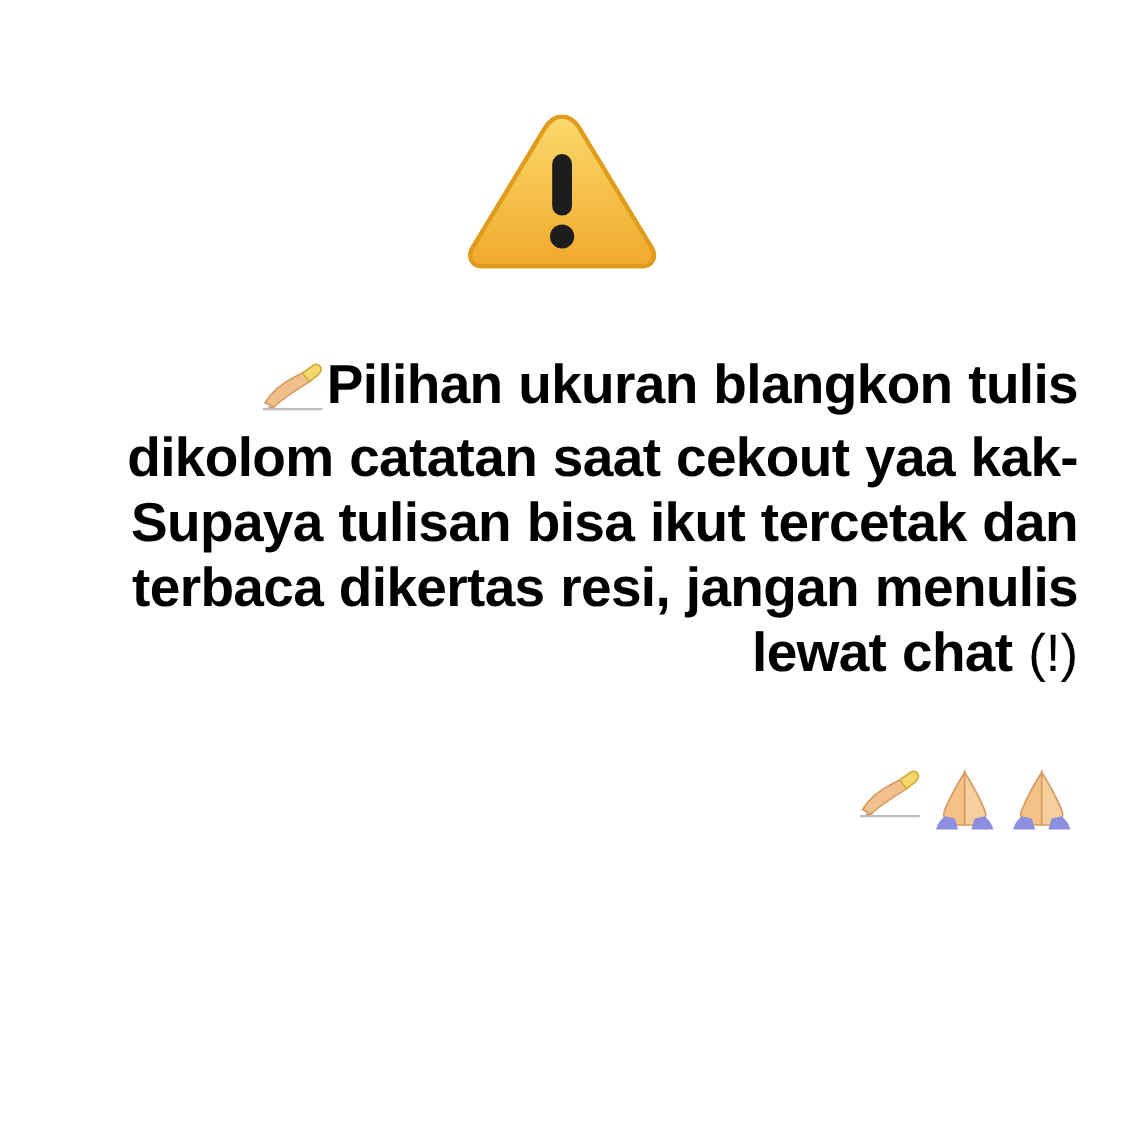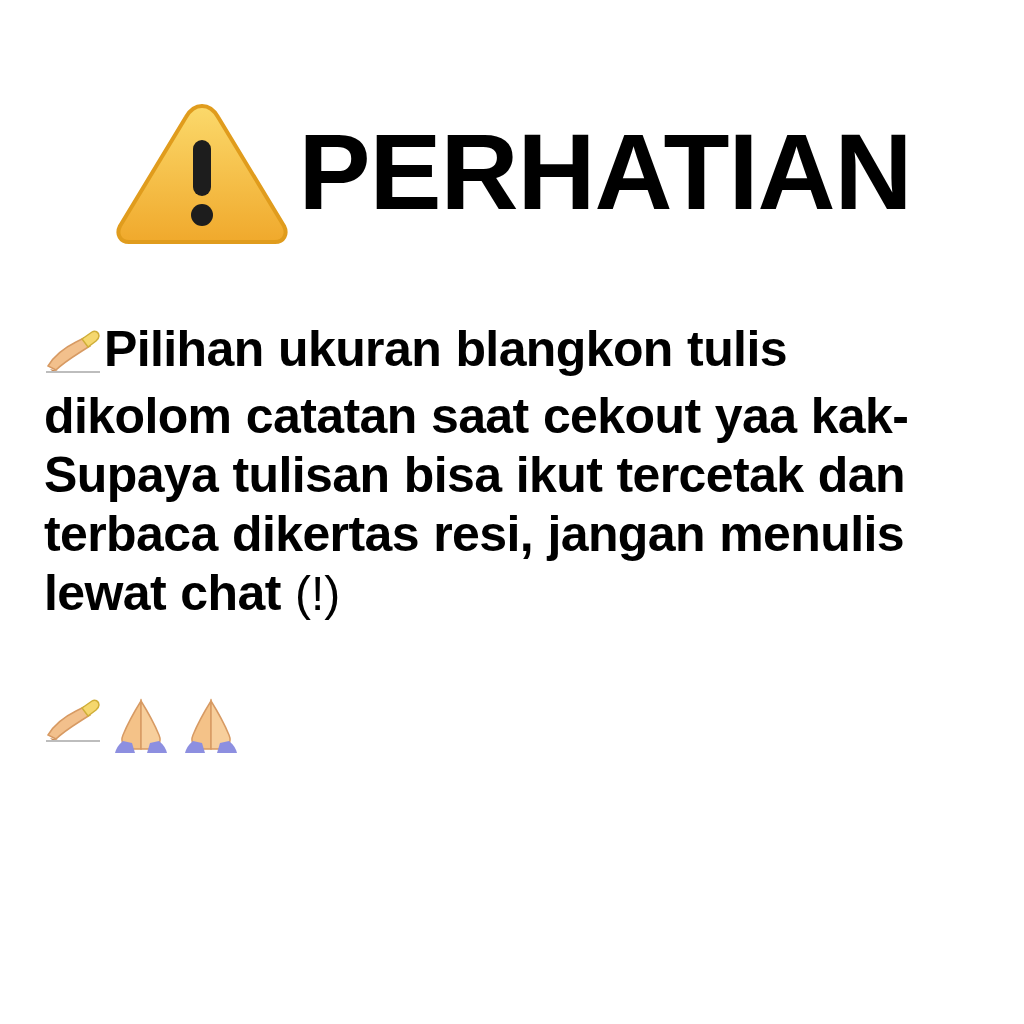--- a/index.html
+++ b/index.html
@@ -42,20 +42,21 @@
     font-weight: 700;
     letter-spacing: -1px;
     line-height: 1;
     white-space: nowrap;
     font-family: "Liberation Sans", sans-serif;
   }
 
   
   .body-block {
     margin-top: 17px;
+    text-align: right;
   }
   .para {
     font-size: 50px;
     font-weight: 700;
     line-height: 1.18;
     letter-spacing: -0.6px;
     word-spacing: 1px;
   }
   .para + .para {
     margin-top: 66px;
@@ -86,21 +87,20 @@
           <linearGradient id="tri" x1="0" y1="0" x2="0" y2="1">
             <stop offset="0%" stop-color="#fbd96b"></stop>
             <stop offset="100%" stop-color="#f0a92c"></stop>
           </linearGradient>
         </defs>
         <path d="M90 14 C97 14 102 18 106 25 L172 134 C176 142 172 150 163 150 L17 150 C8 150 4 142 8 134 L74 25 C78 18 83 14 90 14 Z" fill="url(#tri)" stroke="#e09c1d" stroke-width="4" stroke-linejoin="round"></path>
         <rect x="81" y="48" width="18" height="56" rx="9" fill="#1d1d1d"></rect>
         <circle cx="90" cy="123" r="11" fill="#1d1d1d"></circle>
       </svg>
     </span>
-    <span class="header-title">PERHATIAN</span>
   </div>
 
   <div class="body-block">
 
     <p class="para">
       <span class="inline-icon">
         <svg class="writing-icon" viewBox="0 0 58 48" xmlns="http://www.w3.org/2000/svg">
           <path d="M4 40 C10 30 20 22 32 16 L40 12 L46 20 L38 25 C27 32 18 38 12 44 Z" fill="#f2c08c" stroke="#d79a63" stroke-width="1.5"></path>
           <path d="M38 13 L48 6 C51 4 55 6 55 10 C55 12 54 13 52 15 L44 21 Z" fill="#f5d76e" stroke="#cfae38" stroke-width="1.5"></path>
           <path d="M6 43 L14 45 L10 47 Z" fill="#c98c57"></path>

